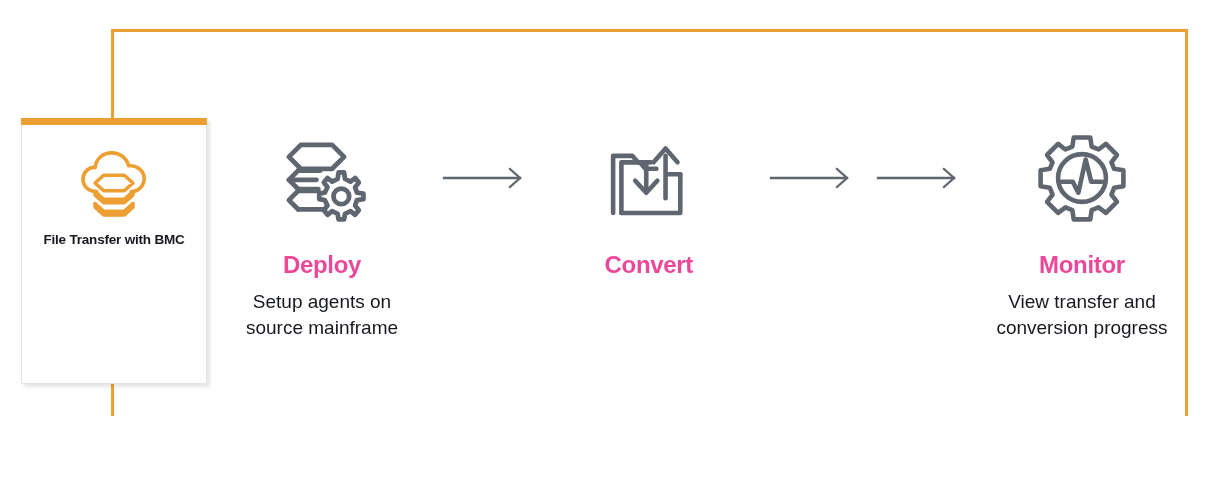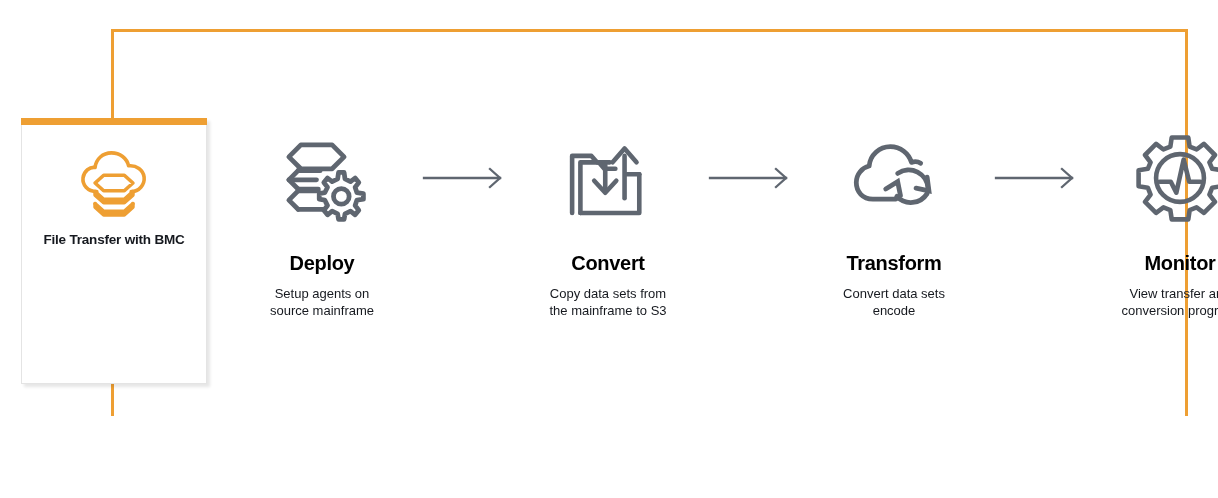--- a/index.html
+++ b/index.html
@@ -109,30 +109,30 @@
     display: flex;
     align-items: center;
     justify-content: center;
   }
   .step-icon {
     width: 92px;
     height: 92px;
     display: block;
   }
   .step-title {
-    font-size: 20px;
+    font-size: 24px;
     font-weight: bold;
-    color: #000000;
+    color: #ec4899;
     letter-spacing: -0.3px;
     text-align: center;
     margin-top: 26px;
     line-height: 1.1;
   }
   .step-desc {
-    font-size: 13px;
+    font-size: 19px;
     color: #16191F;
     text-align: center;
     line-height: 1.33;
     margin-top: 11px;
     white-space: pre-line;
   }
 
   .connector {
     flex: 0 0 auto;
     width: 86px;
@@ -228,55 +228,33 @@
               <path d="M47 36 L47 62"></path>
               <polyline points="35,53 47,66 59,53"></polyline>
 
               <path d="M68 72 L68 26"></path>
               <polyline points="55,33 68,18 81,33"></polyline>
             </g>
           </svg>
         </span>
       </div>
       <div class="step-title">Convert</div>
-      <div class="step-desc">Copy data sets from
-the mainframe to S3</div>
     </div>
 
     <div class="connector">
       <span>
         <svg viewBox="0 0 86 24" width="86" height="24" aria-hidden="true">
           <g fill="none" stroke="#5F6670" stroke-width="2.3" stroke-linecap="square" stroke-linejoin="miter">
             <line x1="2" y1="12" x2="78" y2="12"></line>
             <polyline points="68,3 78,12 68,21"></polyline>
           </g>
         </svg>
       </span>
     </div>
 
-    <div class="step">
-      <div class="step-icon-wrap">
-        <span class="step-icon">
-          <svg viewBox="0 0 100 100" width="92" height="92" aria-hidden="true">
-            <g fill="none" stroke="#5F6670" stroke-width="5.2" stroke-linejoin="round" stroke-linecap="round">
-
-              <path d="M52 73 L27 73 C16 73 9 65 9 55 C9 46 15 39 23 37 C24 25 34 16 46 16 C57 16 66 23 69 33 C72 32 76 32 79 34"></path>
-
-              <path d="M54 45 A21 21 0 0 1 87 62"></path>
-              <polyline points="86,49 88,64 74,61" stroke-linejoin="miter"></polyline>
-              <path d="M86 67 A21 21 0 0 1 53 70"></path>
-              <polyline points="41,62 54,54 57,69" stroke-linejoin="miter"></polyline>
-            </g>
-          </svg>
-        </span>
-      </div>
-      <div class="step-title">Transform</div>
-      <div class="step-desc">Convert data sets
-encode</div>
-    </div>
 
     <div class="connector">
       <span>
         <svg viewBox="0 0 86 24" width="86" height="24" aria-hidden="true">
           <g fill="none" stroke="#5F6670" stroke-width="2.3" stroke-linecap="square" stroke-linejoin="miter">
             <line x1="2" y1="12" x2="78" y2="12"></line>
             <polyline points="68,3 78,12 68,21"></polyline>
           </g>
         </svg>
       </span>

